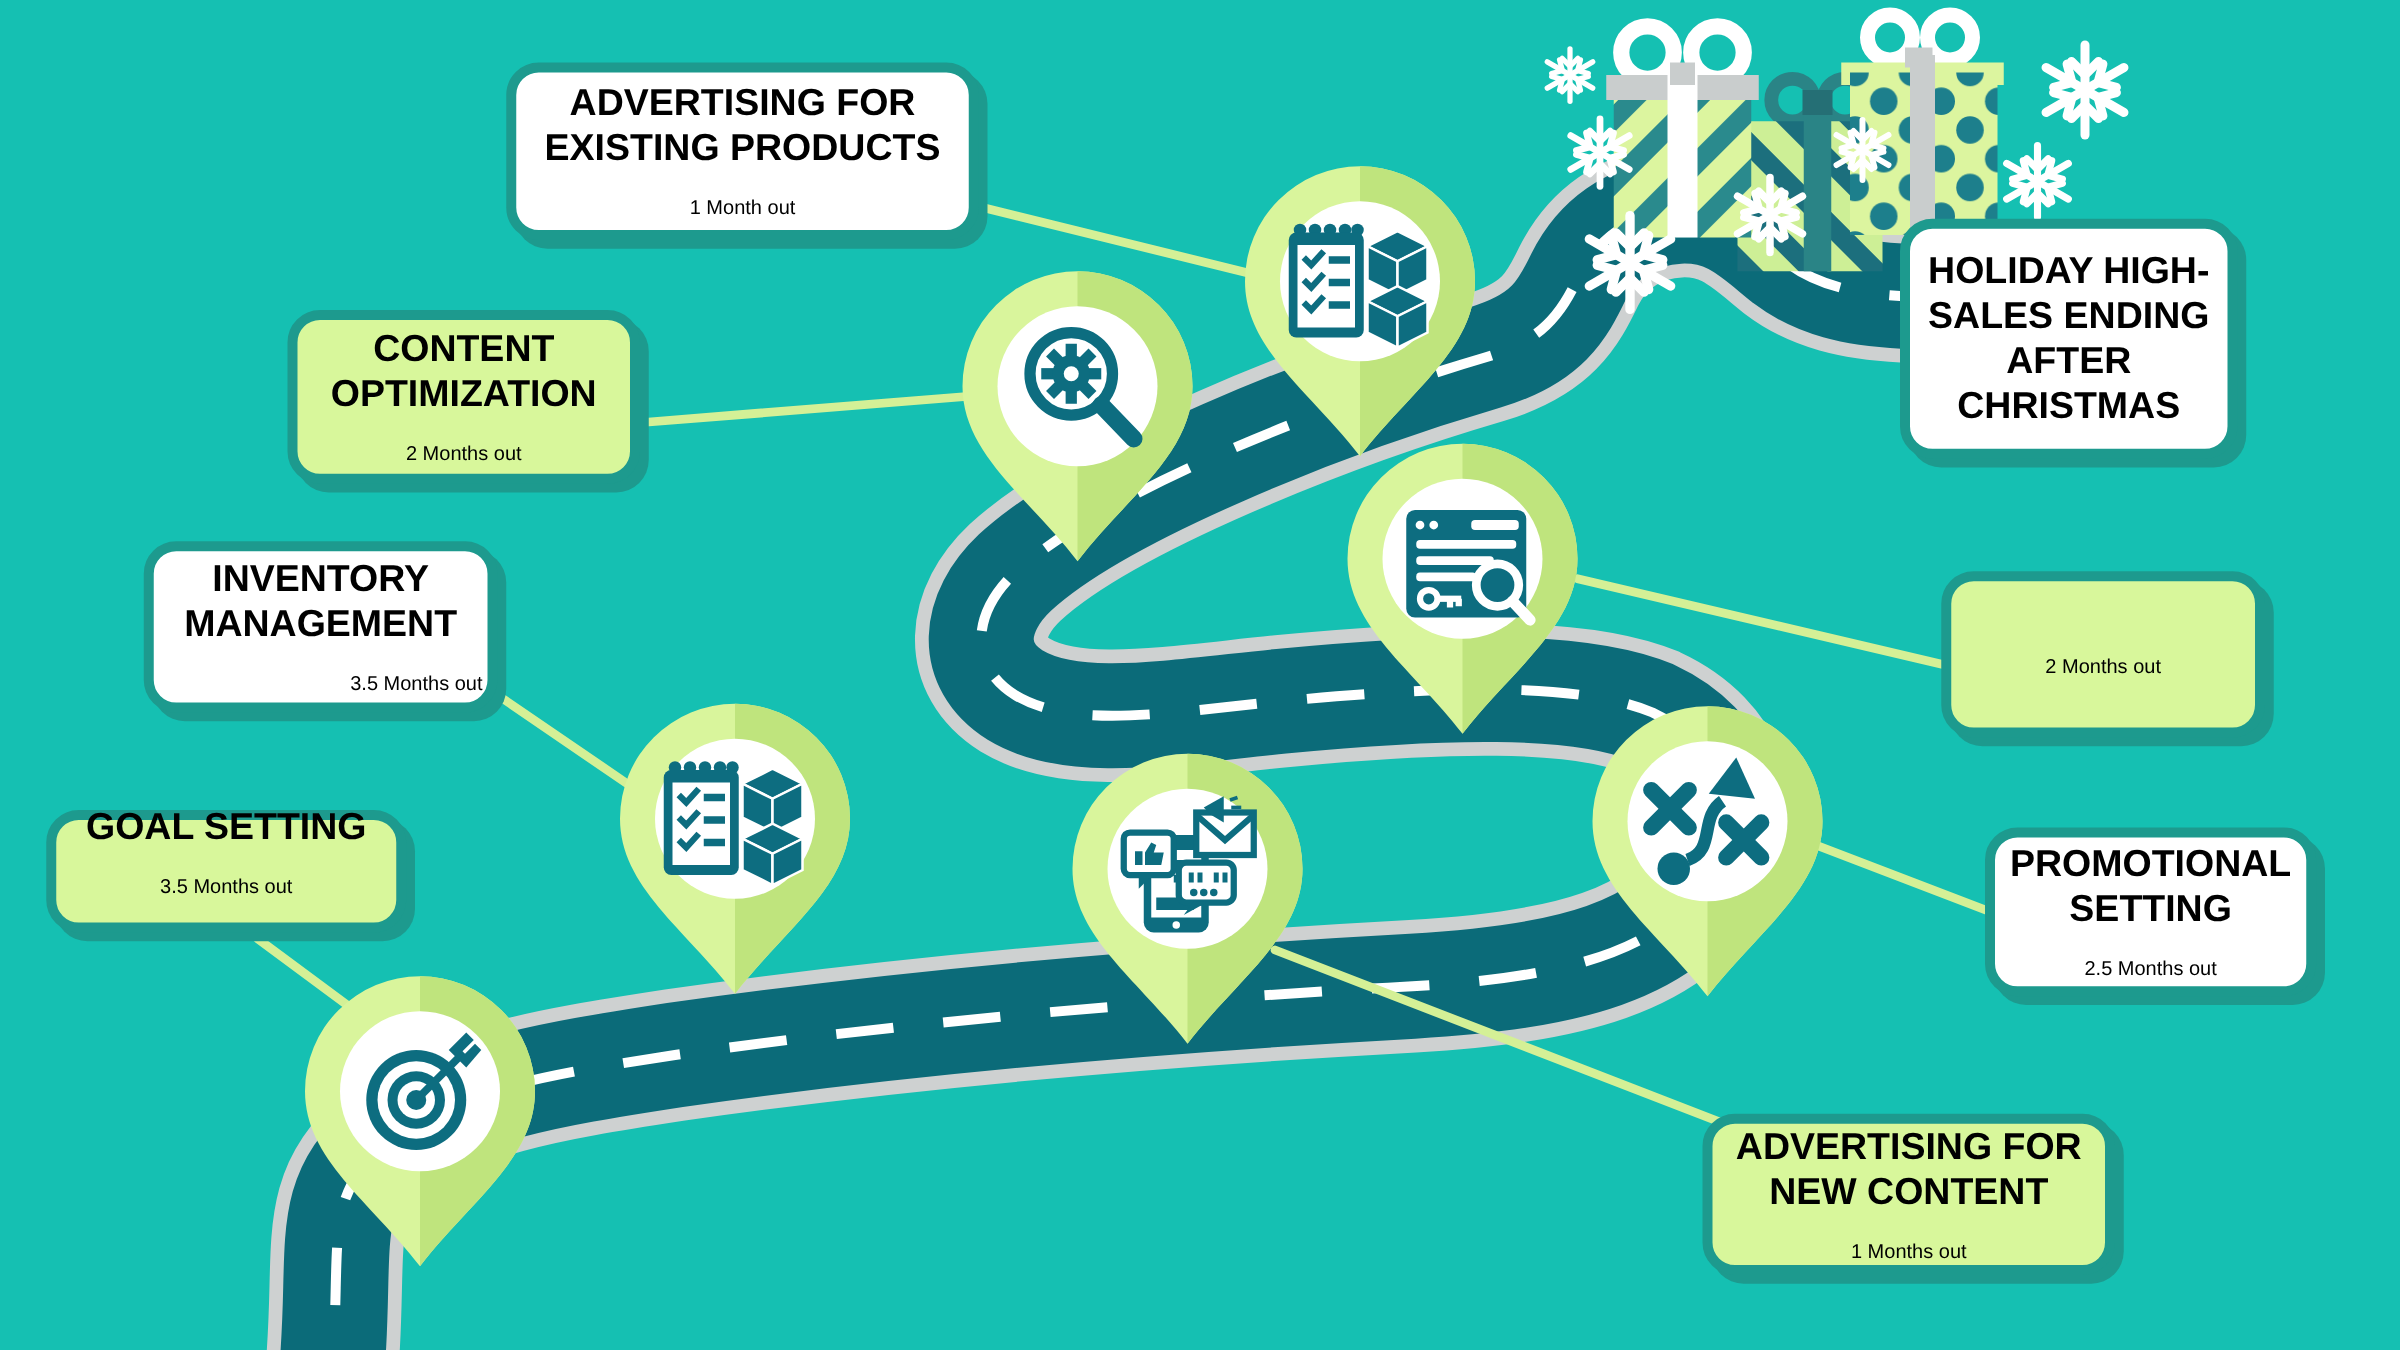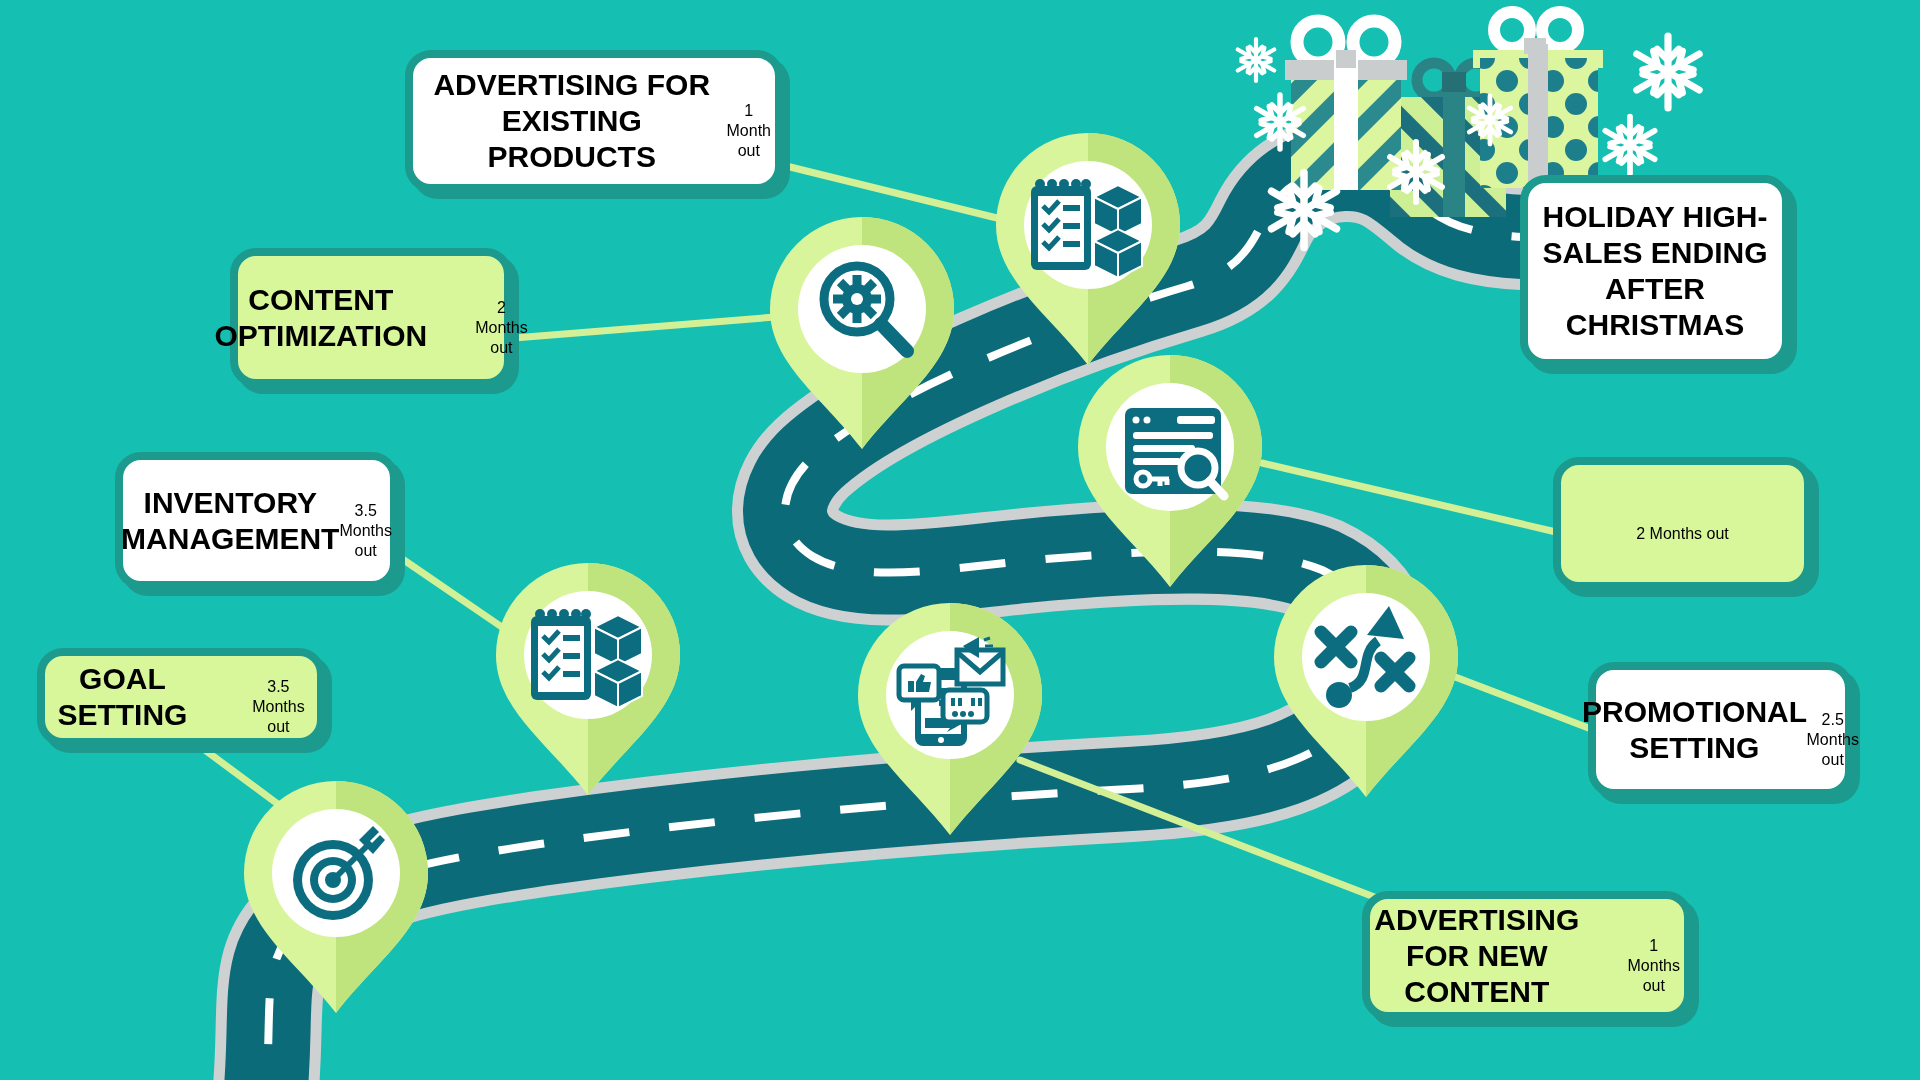--- a/index.html
+++ b/index.html
@@ -1,23 +1,23 @@
 <!DOCTYPE html>
 <html><head>
 <meta charset="utf-8">
 <style>
   html,body{margin:0;padding:0;background:#15c0b2;}
   .stage{position:relative;width:1920px;height:1080px;overflow:hidden;background:#15c0b2;
          font-family:"Liberation Sans", sans-serif;}
   .stage svg{position:absolute;left:0;top:0;}
-  .label{position:absolute;display:flex;flex-direction:row;align-items:center;justify-content:center;
+  .label{position:absolute;display:flex;flex-direction:column;align-items:center;justify-content:center;
          text-align:center;border:8px solid #1d9a8e;border-radius:26px;box-shadow:7px 7px 0 #1d9a8e;
-         box-sizing:border-box;padding:3px 4px;z-index:5;}
+         box-sizing:border-box;padding:18px 4px;z-index:5;}
   .label.white{background:#ffffff;}
-  .label.green{background:#d8f79b;gap:48px;}
+  .label.green{background:#d8f79b;}
   .label-title{font-weight:bold;font-size:30px;line-height:1.2;color:#000;letter-spacing:0;}
   .label-sub{font-size:16px;line-height:1.25;color:#000;margin-top:20px;}
 </style>
 </head>
 <body>
 
 <div class="stage">
 
 <svg width="1920" height="1080" viewBox="0 0 1920 1080">
   <defs>
@@ -293,21 +293,21 @@
 <div class="label white" style="left:405px;top:50px;width:378px;height:142px;">
   <div class="label-title">ADVERTISING FOR EXISTING PRODUCTS</div>
   <div class="label-sub">1 Month out</div>
 </div>
 
 <div class="label green" style="left:230px;top:248px;width:282px;height:139px;">
   <div class="label-title">CONTENT OPTIMIZATION</div>
   <div class="label-sub">2 Months out</div>
 </div>
 
-<div class="label white" style="left:115px;top:452px;width:283px;height:137px;">
+<div class="label white" style="left:115px;top:433px;width:283px;height:137px;align-items:flex-end;">
   <div class="label-title">INVENTORY MANAGEMENT</div>
   <div class="label-sub">3.5 Months out</div>
 </div>
 
 <div class="label green" style="left:37px;top:648px;width:288px;height:98px;justify-content:flex-end;">
   <div class="label-title">GOAL SETTING</div>
   <div class="label-sub">3.5 Months out</div>
 </div>
 
 <div class="label white" style="left:1520px;top:175px;width:270px;height:192px;">

